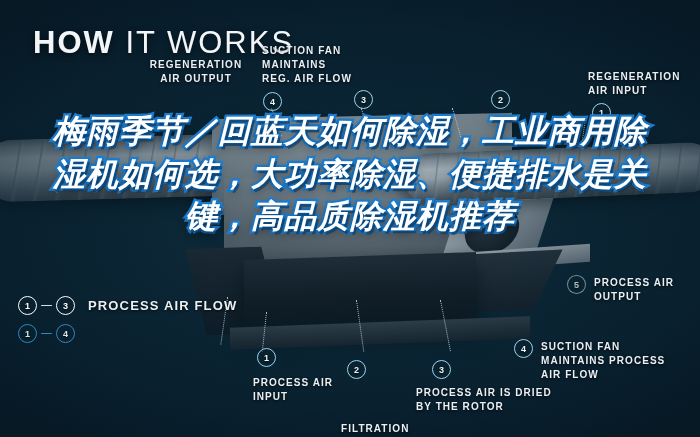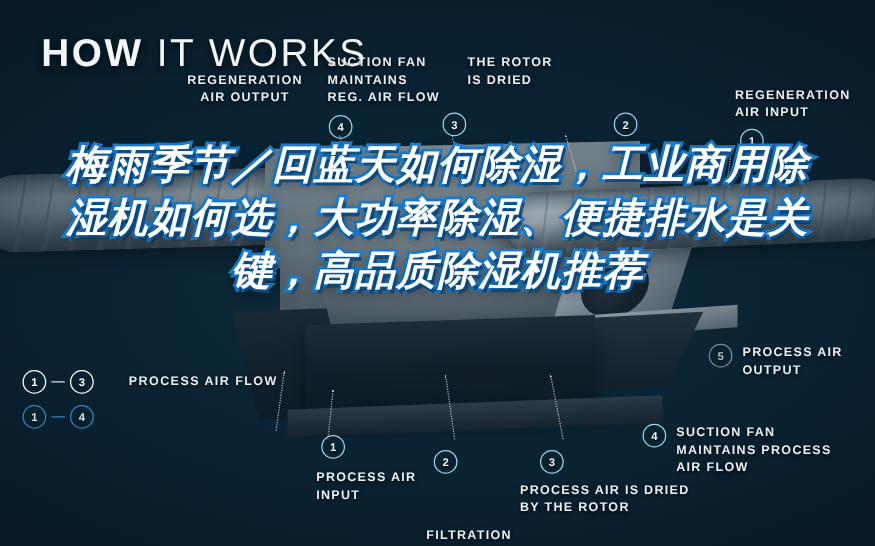--- a/index.html
+++ b/index.html
@@ -168,21 +168,21 @@
   }
   .legend-row{ display:flex; align-items:center; margin-bottom:9px; }
   .legend-row .num{ position:static; }
   .legend-dash{
     width:11px; height:1.6px; background:#cfe0ea; margin:0 4px;
     border-radius:1px;
   }
   .legend-row.blue .num{ border-color:#2f86c4; color:#cfe6f5; }
   .legend-row.blue .legend-dash{ background:#2f86c4; }
   .legend-txt{
-    margin-left:28px; font-size:10px; font-weight:700;
+    margin-left:13px; font-size:13px; font-weight:700;
     letter-spacing:1.15px; color:#e9eff3; text-transform:uppercase;
     text-shadow:0 1px 3px rgba(0,0,0,.75);
     text-align:right;
   }
 
   
   .cn{
     position:absolute; left:0; right:0; top:110px;
     text-align:center;
     font-family:"DejaVu Sans","Liberation Sans",sans-serif;
@@ -234,22 +234,20 @@
   <div class="lead" style="left:440px; top:300px; height:52px;  transform:rotate(-11deg);"></div>
 
   <div class="lbl c" style="left:137px; top:58px; width:118px;">REGENERATION
 AIR OUTPUT</div>
 
   <div class="lbl" style="left:262px; top:44px; width:110px;">SUCTION FAN
 MAINTAINS
 REG. AIR FLOW</div>
   <div class="num" style="left:263px; top:92px;">4</div>
 
-  <div class="lbl" style="left:374px; top:44px; width:100px;">THE ROTOR
-IS DRIED</div>
   <div class="num" style="left:354px; top:90px;">3</div>
 
   <div class="num" style="left:491px; top:90px;">2</div>
 
   <div class="lbl" style="left:588px; top:70px; width:108px;">REGENERATION
 AIR INPUT</div>
   <div class="num" style="left:592px; top:103px;">1</div>
 
   <div class="num faded" style="left:567px; top:275px;">5</div>
   <div class="lbl" style="left:594px; top:276px; width:104px;">PROCESS AIR

